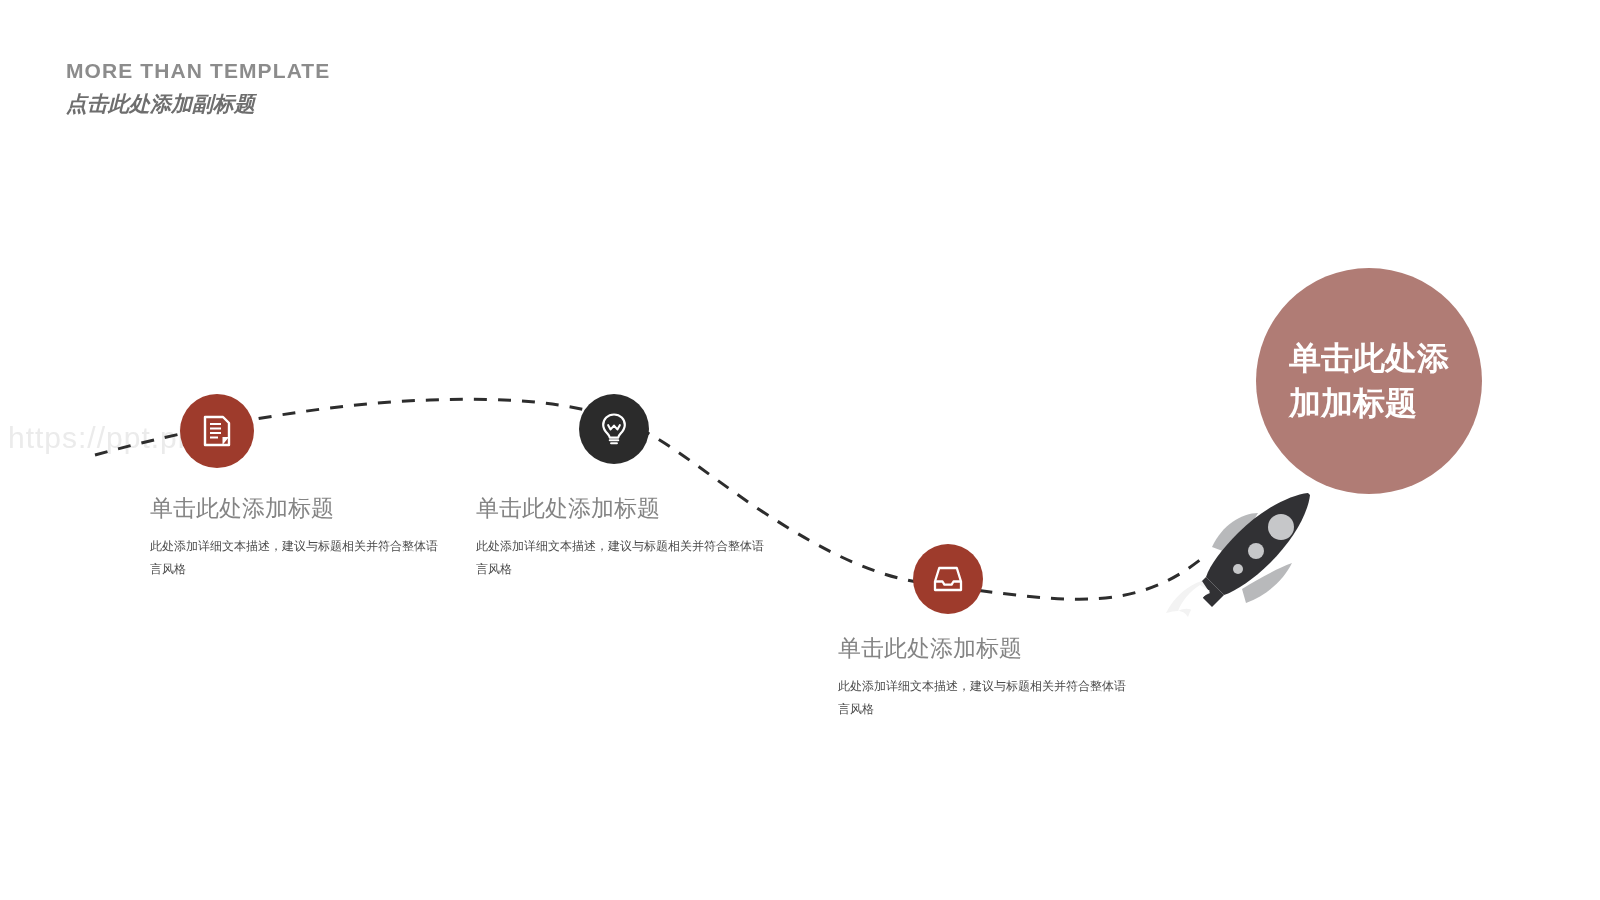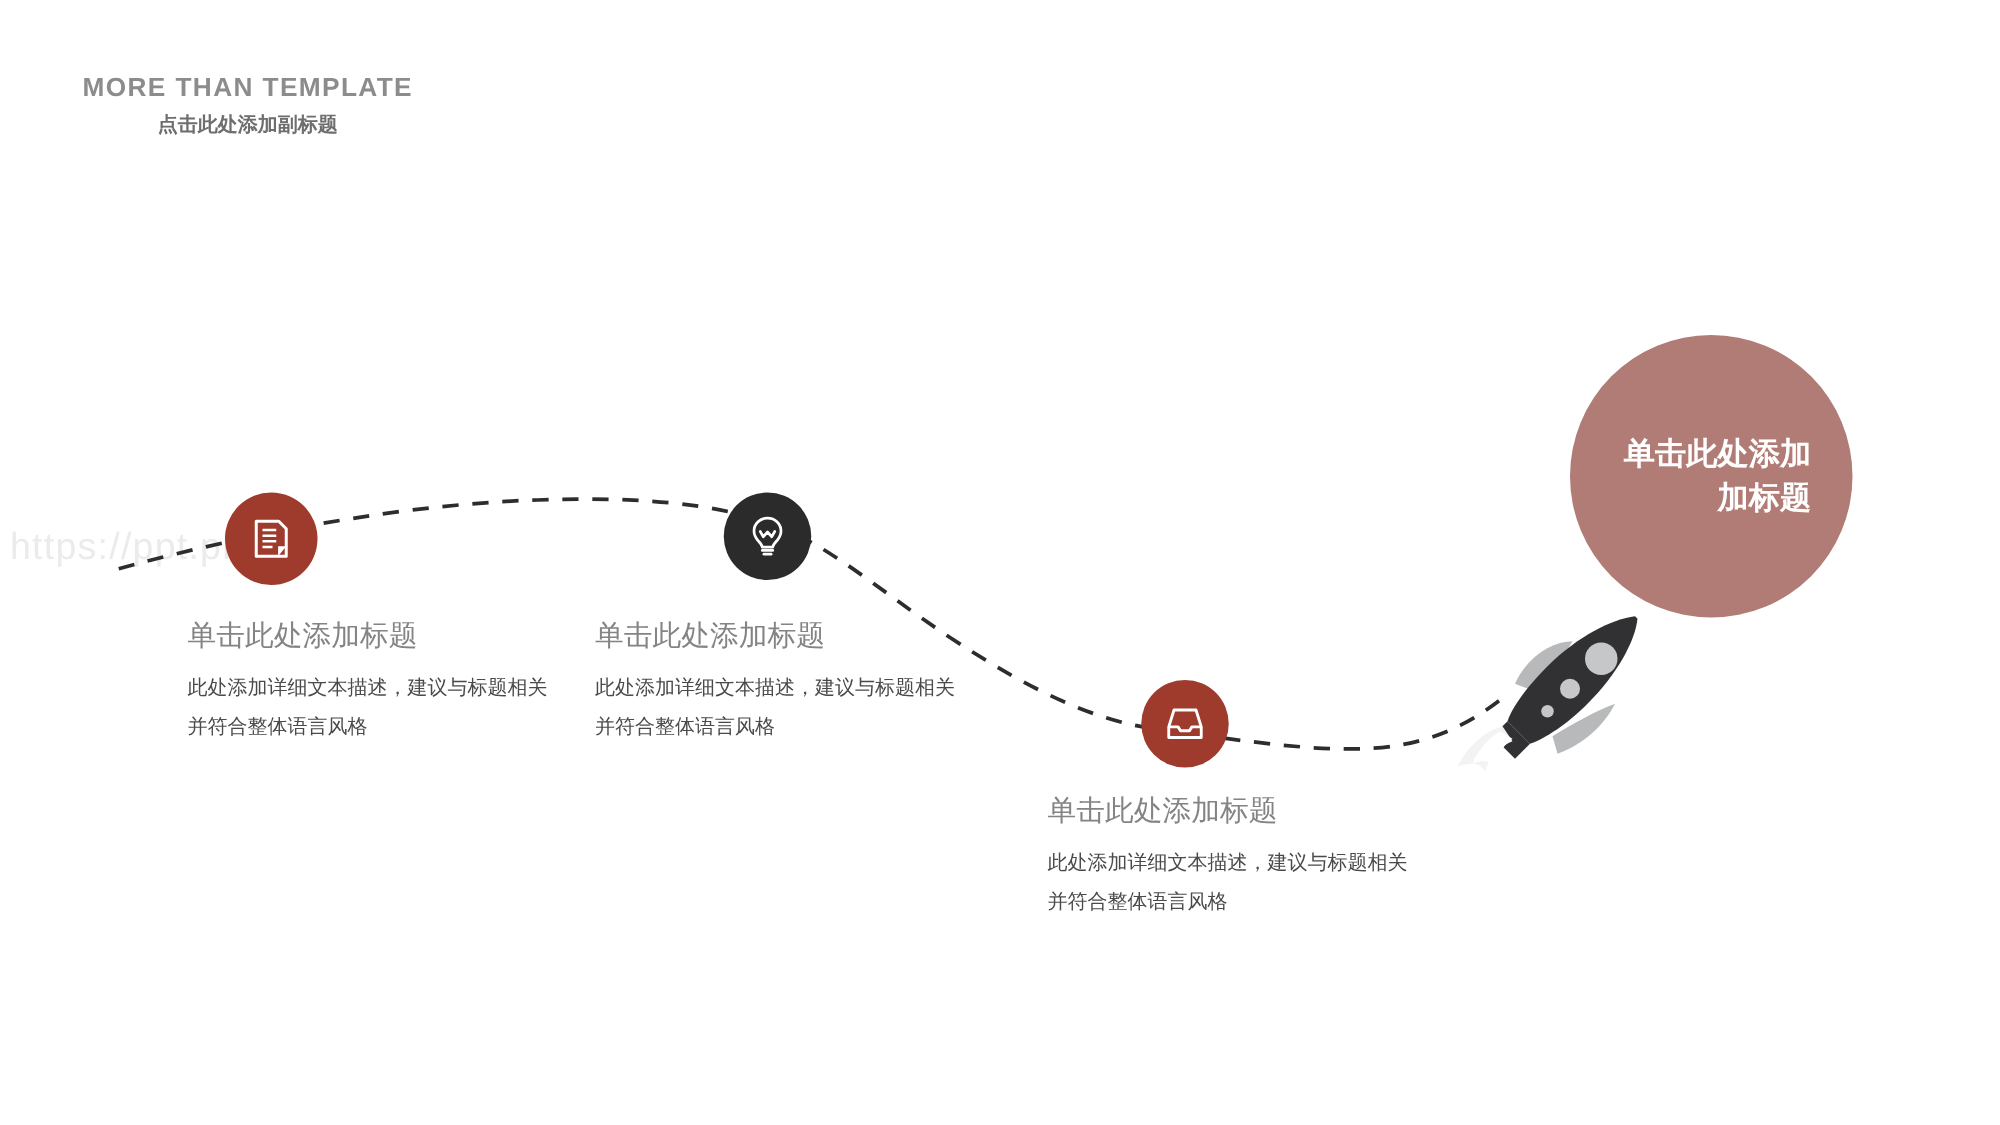--- a/index.html
+++ b/index.html
@@ -11,36 +11,37 @@
     overflow: hidden;
   }
   #slide {
     position: relative;
     width: 1600px;
     height: 900px;
     background: #ffffff;
   }
 
   
-  #header { position: absolute; left: 66px; top: 58px; text-align: center; }
+  #header { position: absolute; left: 66px; top: 58px; }
   #eyebrow {
     font-size: 21px;
     font-weight: bold;
     letter-spacing: 1.1px;
     color: #8c8c8c;
     line-height: 1.25;
     white-space: nowrap;
   }
   #subtitle {
-    font-size: 16px;
+    font-size: 21px;
     font-weight: bold;
     color: #6e6e6e;
     line-height: 1.35;
     margin-top: 6px;
     white-space: nowrap;
+    font-style: italic;
   }
 
   
   #watermark {
     position: absolute;
     left: 8px;
     top: 421px;
     font-size: 30px;
     letter-spacing: 1px;
     color: #ebebeb;
@@ -74,39 +75,39 @@
     width: 226px;
     height: 226px;
     border-radius: 50%;
     background: #b07c75;
     display: flex;
     align-items: center;
     justify-content: center;
   }
   #big-circle-label {
     width: 160px;
-    text-align: right;
-    font-size: 25px;
+    text-align: left;
+    font-size: 32px;
     font-weight: bold;
     line-height: 1.42;
     color: #ffffff;
   }
 
   
   .block { position: absolute; }
   .block-title {
     font-size: 23px;
     font-weight: normal;
     color: #848484;
     line-height: 1.3;
     white-space: nowrap;
   }
   .block-body {
     margin-top: 11px;
-    font-size: 16px;
+    font-size: 12px;
     color: #4a4a4a;
     line-height: 1.95;
     font-family: Liberation Serif, serif;
   }
   #block-1 { left: 150px; top: 494px; width: 290px; }
   #block-2 { left: 476px; top: 494px; width: 290px; }
   #block-3 { left: 838px; top: 634px; width: 290px; }
 
   
   #rocket { position: absolute; left: 1150px; top: 485px; }

